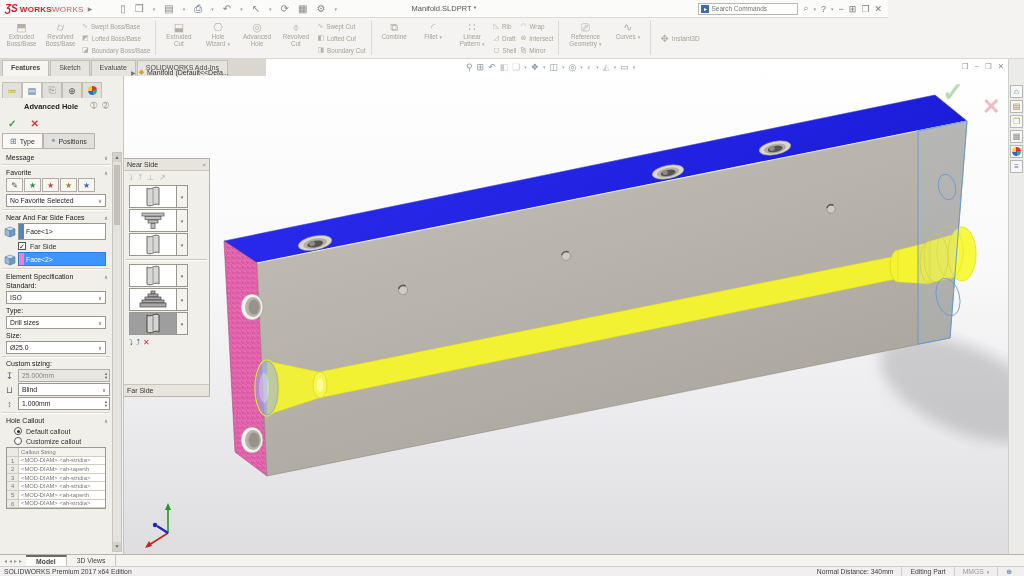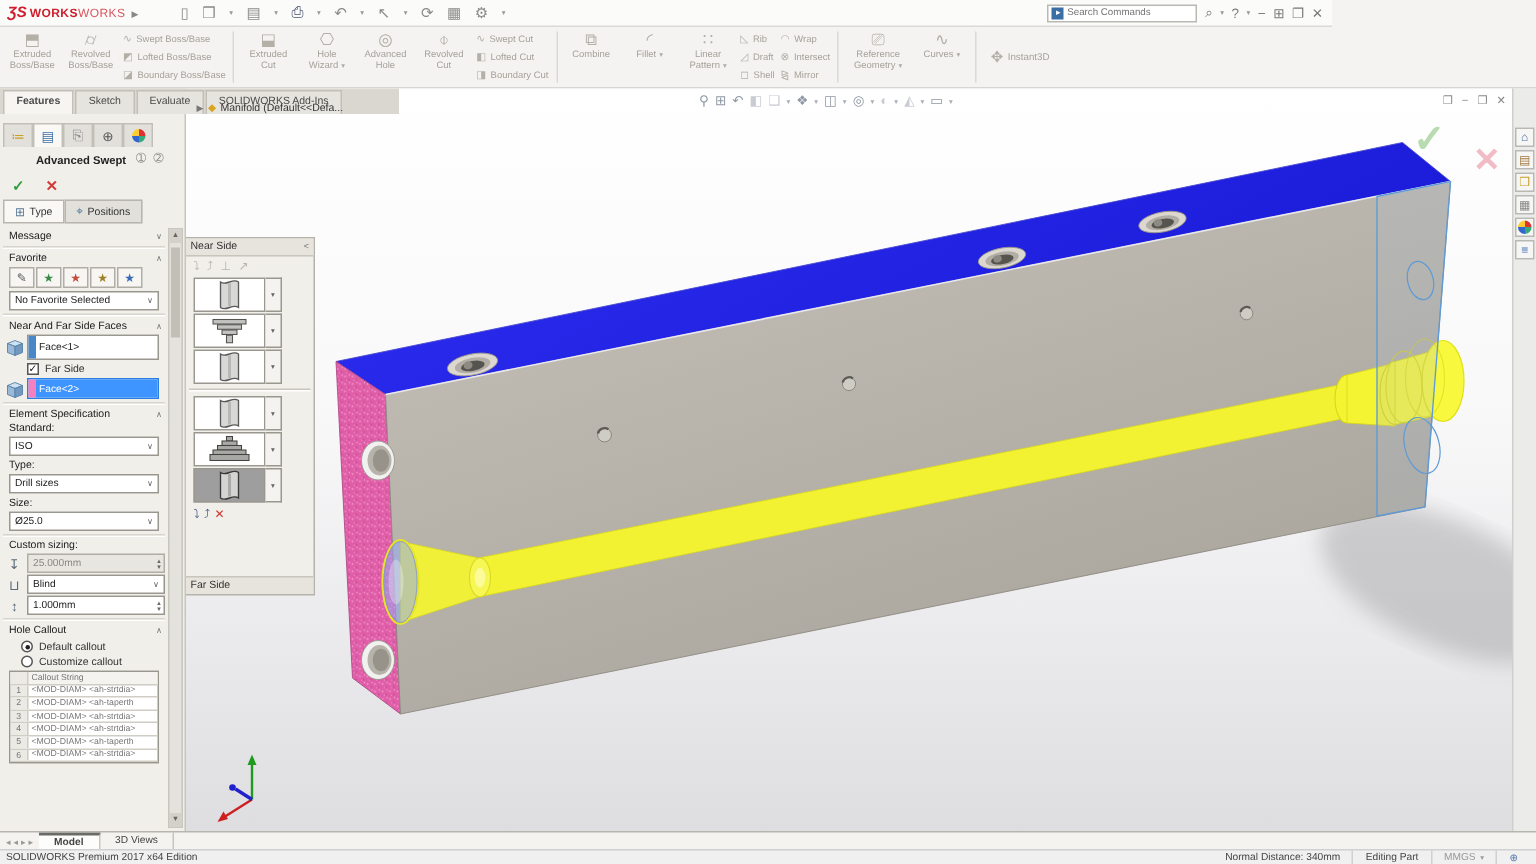--- a/index.html
+++ b/index.html
@@ -173,20 +173,21 @@
         <span class="caret">▾</span>
       <span class="ic">↶</span>
         <span class="caret">▾</span>
       <span class="ic">↖</span>
         <span class="caret">▾</span>
       <span class="ic">⟳</span>
       <span class="ic">▦</span>
       <span class="ic">⚙</span>
         <span class="caret">▾</span>
     </div>
+    <div class="doc-title">Manifold.SLDPRT *</div>
     <div class="tb-right">
       <div class="searchbox">
         <span class="sq">▸</span>
         <input placeholder="Search Commands" style="">
       </div>
       <span class="tbbtn">⌕</span>
         <span class="caret">▾</span>
       <span class="tbbtn">?</span>
         <span class="caret">▾</span>
       <span class="tbbtn">−</span>
@@ -569,21 +570,21 @@
       <div class="pm-tab">
           <span style="color:#888">⎘</span>
         </div>
       <div class="pm-tab">
           <span style="color:#555">⊕</span>
         </div>
       <div class="pm-tab">
           <span class="tp-wheel"></span>
         </div>
     </div>
-    <div class="pm-title">Advanced Swept</div>
+    <div class="pm-title">Advanced Hole</div>
     <div class="pm-title-ic">
       <span>➀</span>
       <span>➁</span>
     </div>
     <div class="pm-okrow">
       <span class="pm-ok">✓</span>
       <span class="pm-cancel">✕</span>
     </div>
     <div class="pm-typetabs">
       <div class="ttab active">

